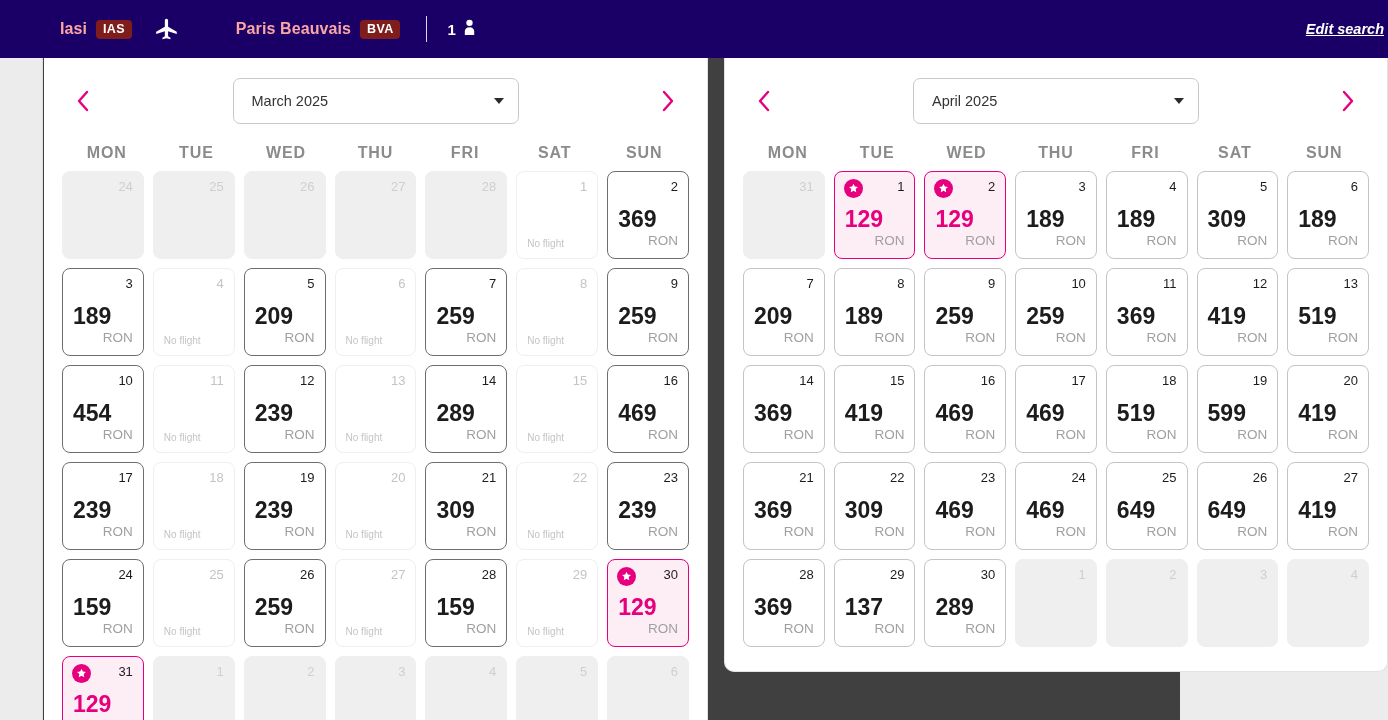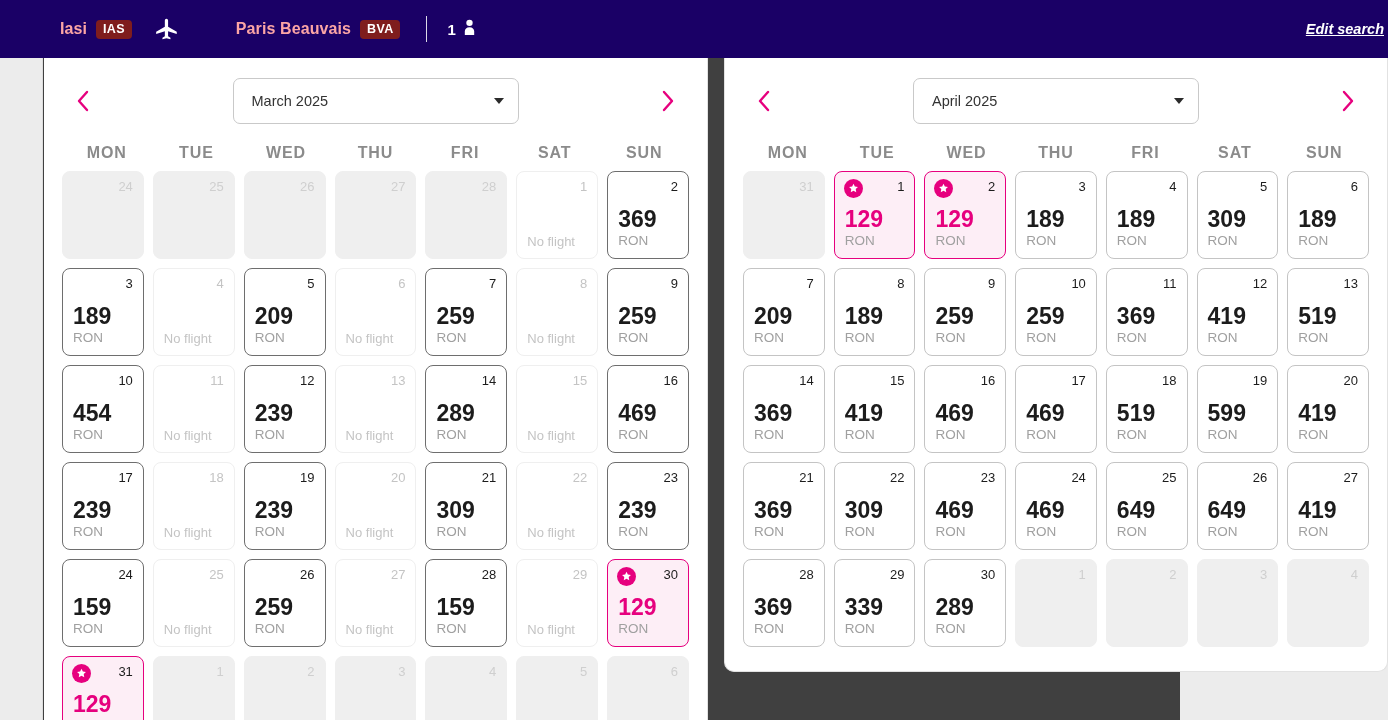--- a/index.html
+++ b/index.html
@@ -243,23 +243,24 @@
     font-size: 23px;
     font-weight: bold;
     color: #1c1c1c;
     line-height: 1.15;
   }
   .day.cheap .price { color: #e6007e; }
   .currency {
     font-size: 13.5px;
     color: #a0a0a0;
     line-height: 1.2;
+    text-align: right;
   }
   .noflight-label {
-    font-size: 13px;
+    font-size: 10px;
     color: #c4c4c4;
   }
 
   .star-badge {
     position: absolute;
     top: 7px; left: 9px;
     width: 19px; height: 19px;
     border-radius: 50%;
     background: #e6007e;
     display: flex;
@@ -819,21 +820,21 @@
         <div class="day avail">
           <div class="daynum">28</div>
           <div class="day-body">
             <div class="price">369</div>
             <div class="currency">RON</div>
           </div>
         </div>
         <div class="day avail">
           <div class="daynum">29</div>
           <div class="day-body">
-            <div class="price">339</div>
+            <div class="price">137</div>
             <div class="currency">RON</div>
           </div>
         </div>
         <div class="day avail">
           <div class="daynum">30</div>
           <div class="day-body">
             <div class="price">289</div>
             <div class="currency">RON</div>
           </div>
         </div>

